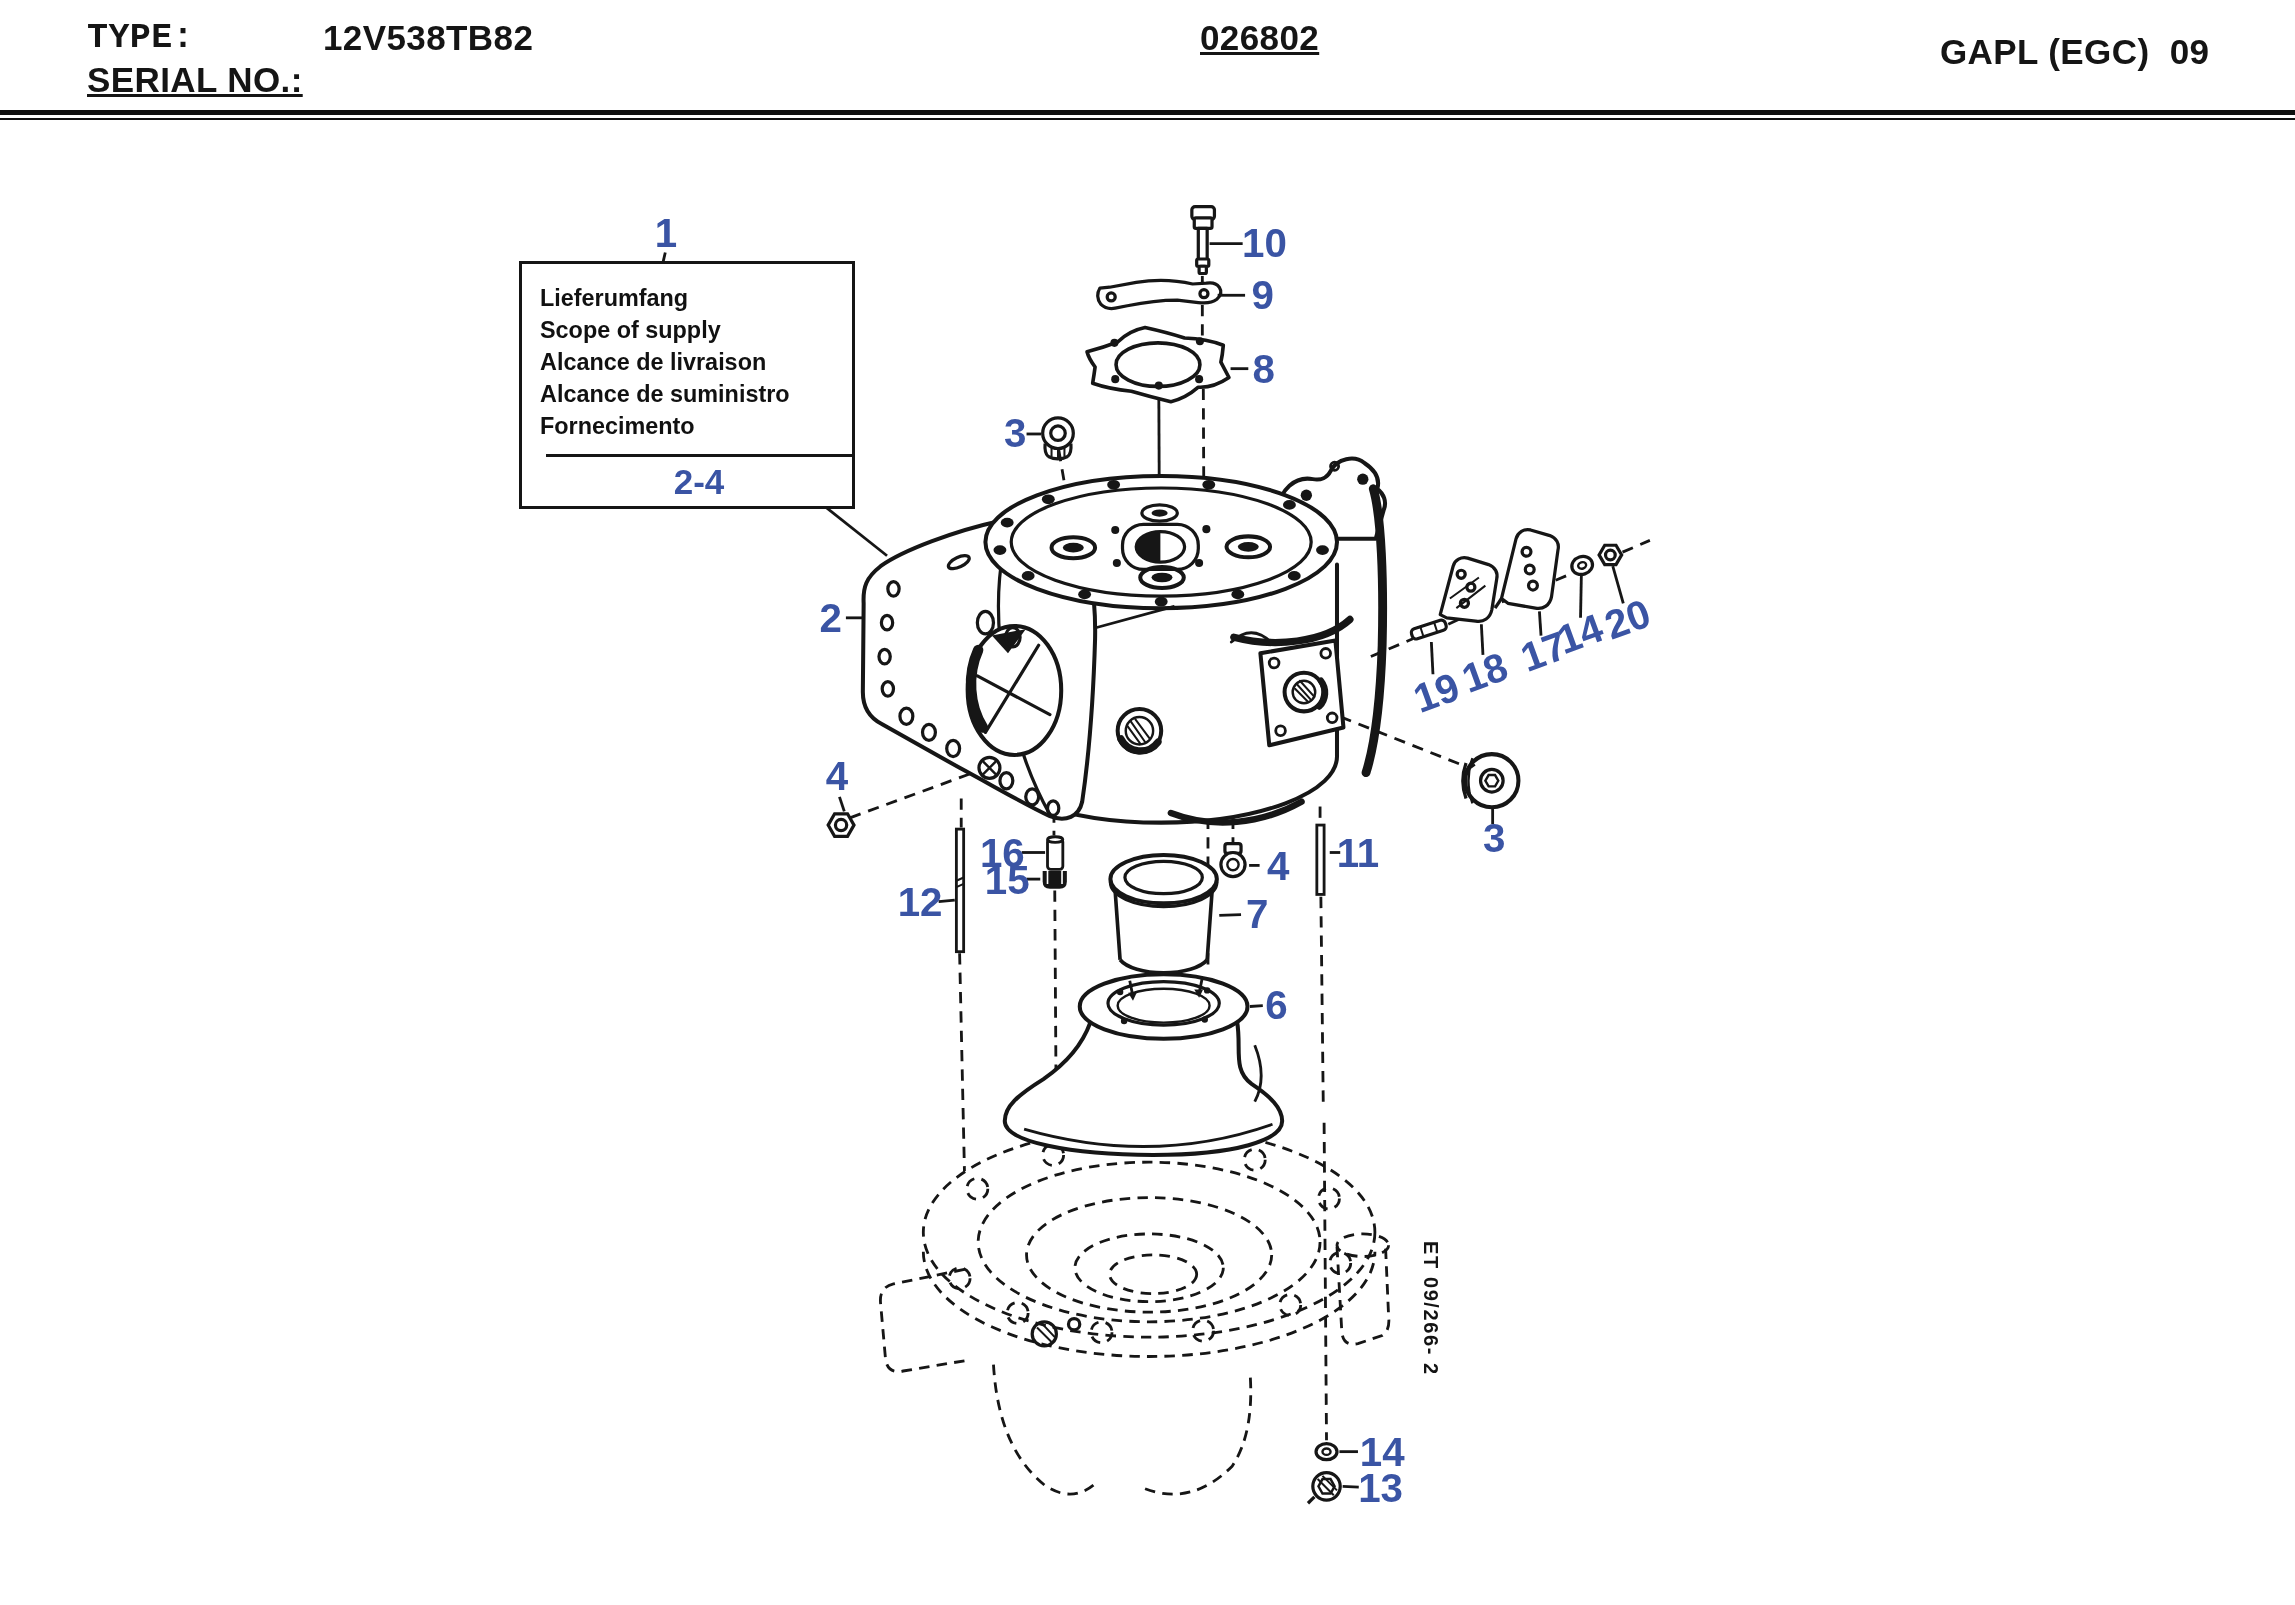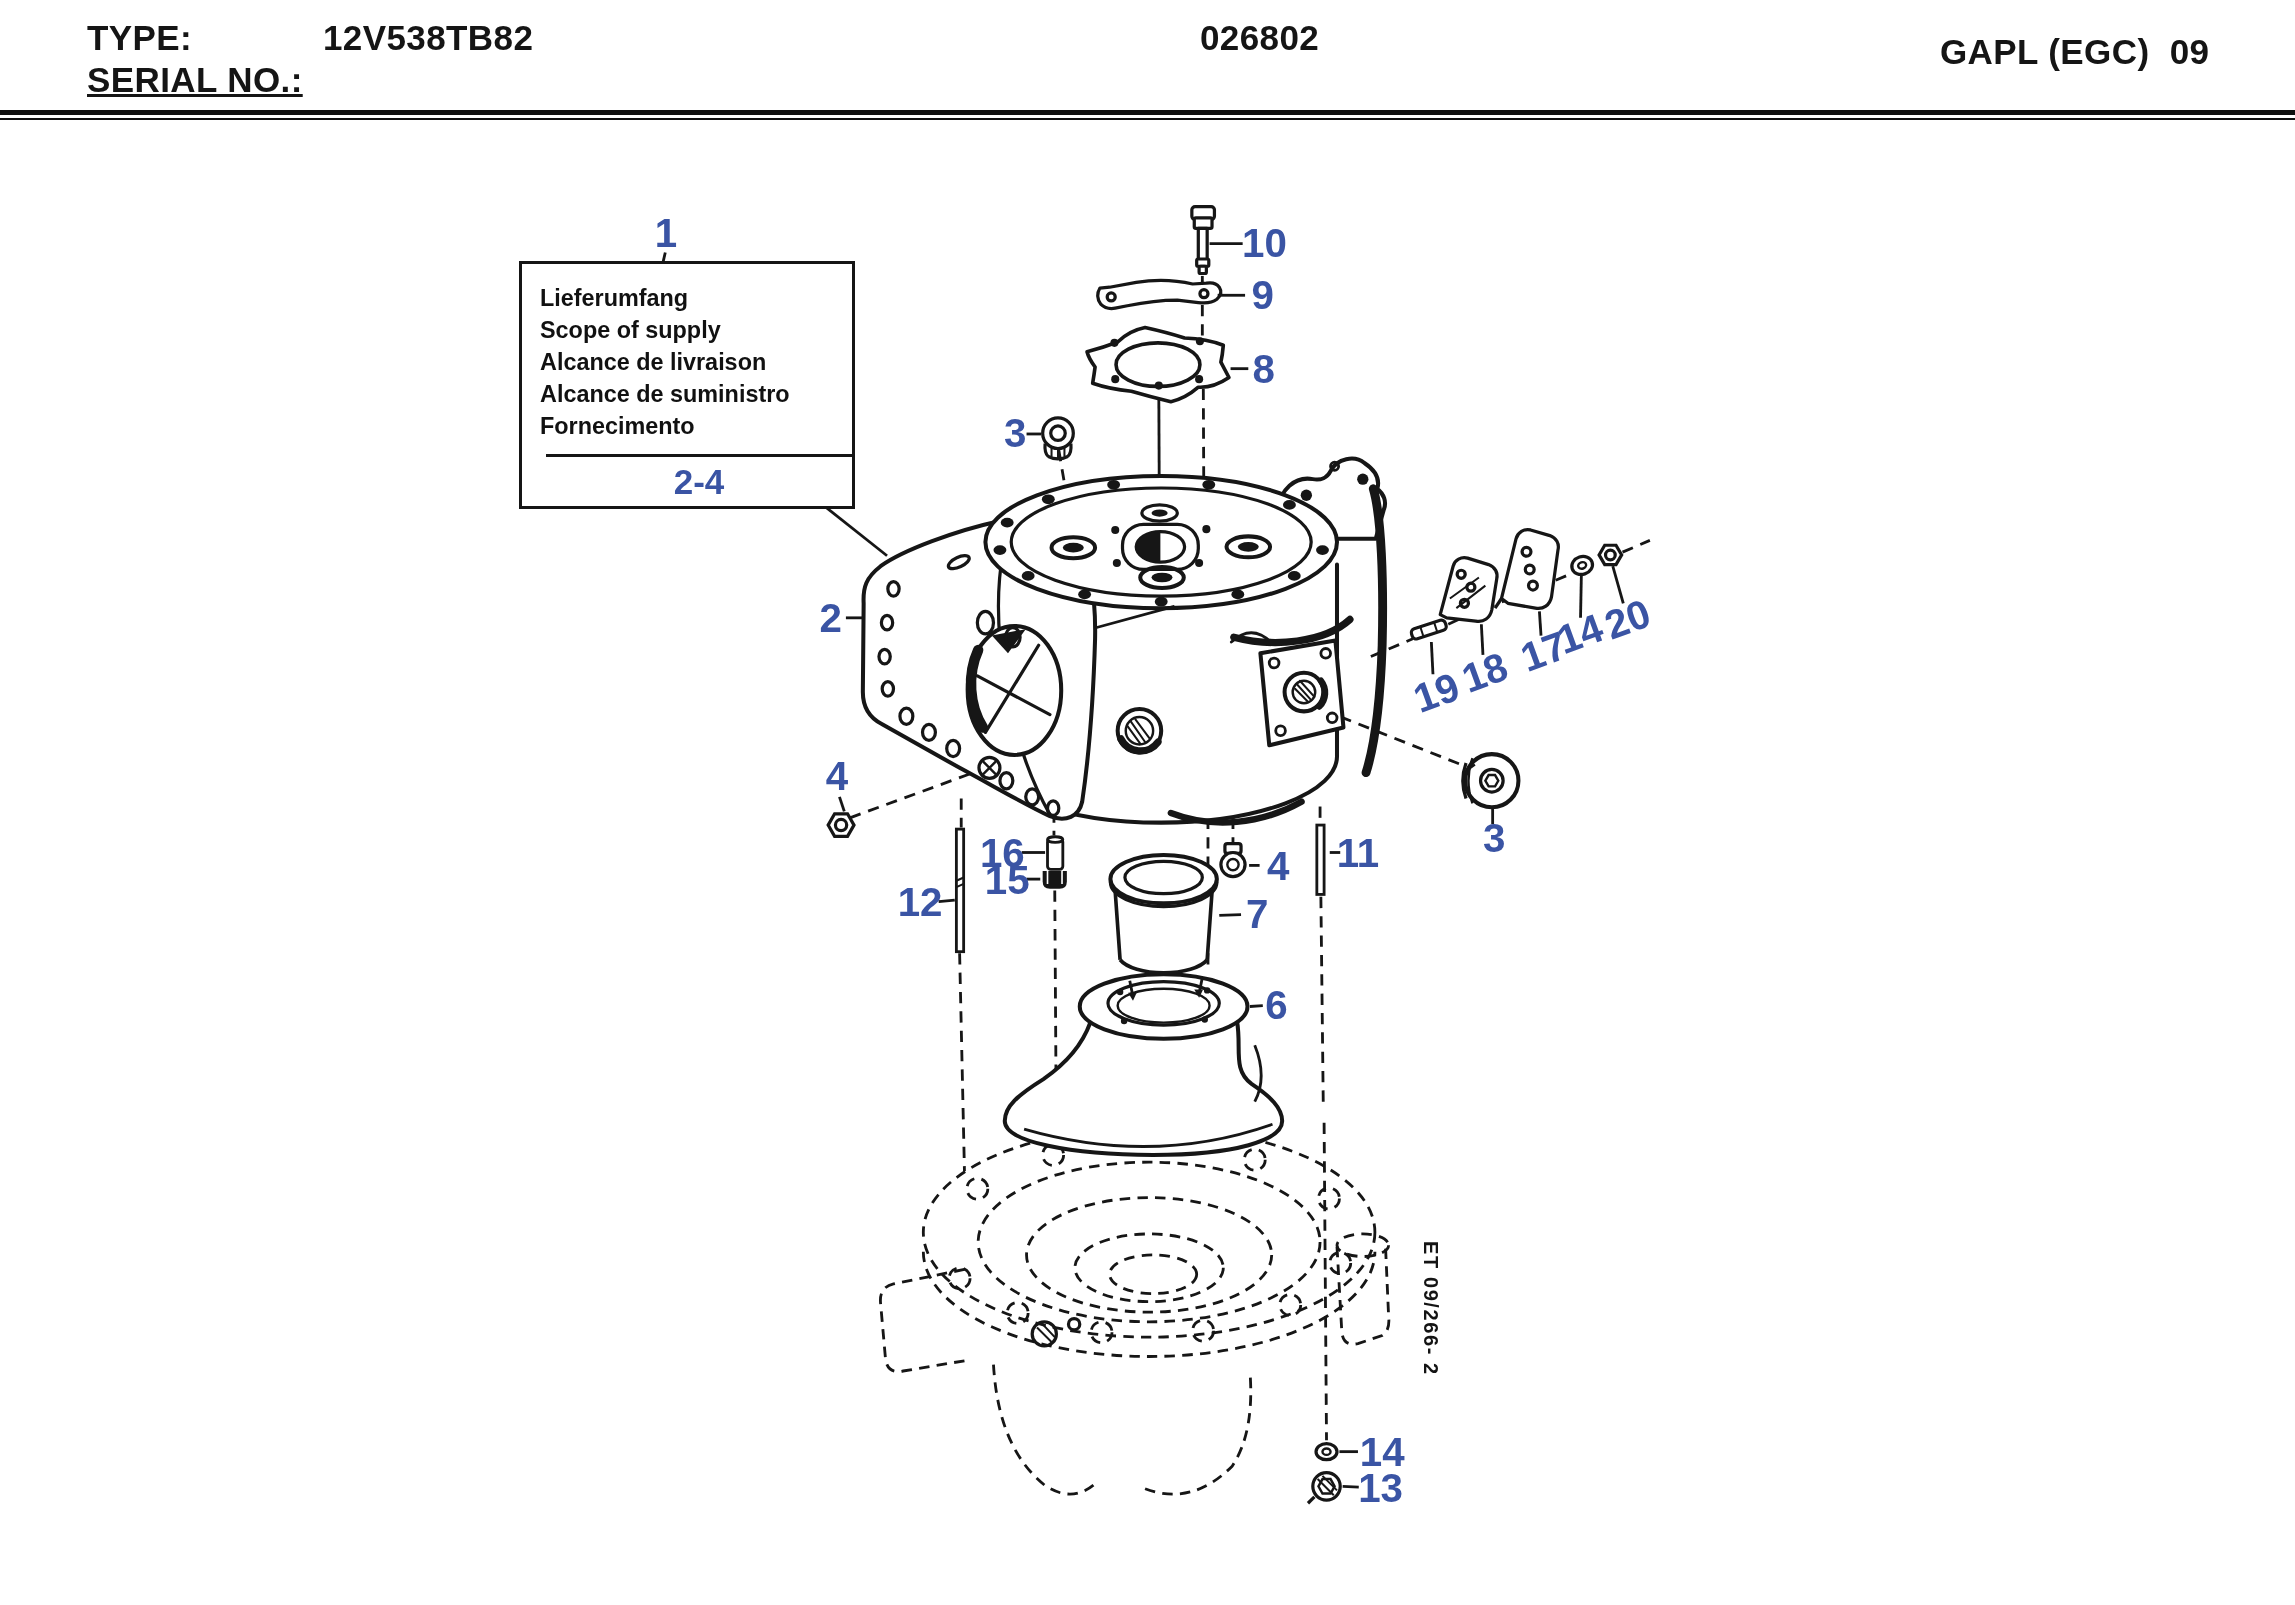--- a/index.html
+++ b/index.html
@@ -1,24 +1,24 @@
 <!DOCTYPE html>
 <html style="font-size:13px"><head>
 <meta charset="utf-8">
 <style>
   html,body{margin:0;padding:0;background:#d9d9d9;}
   .page{
     position:relative;width:2295px;height:1605px;background:#ffffff;
     font-family:"Liberation Sans",sans-serif;color:#151515;overflow:hidden;
   }
   .hdr{position:absolute;font-weight:bold;font-size:35px;letter-spacing:0.4px;white-space:pre;}
-  #hdr-type-label{left:87px;top:18px;}
+  #hdr-type-label{left:87px;top:18px;font-family:Liberation Mono, monospace;}
   #hdr-type-value{left:323px;top:18px;}
   #hdr-serial-label{left:87px;top:60px;text-decoration:underline;}
-  #hdr-center-code{left:1200px;top:18px;}
+  #hdr-center-code{left:1200px;top:18px;text-decoration:underline;}
   #hdr-right-code{left:1940px;top:32px;}
   .rule1{position:absolute;left:0;top:110px;width:2295px;height:4.8px;background:#101010;}
   .rule2{position:absolute;left:0;top:118px;width:2295px;height:2.4px;background:#101010;}
 
   .legend{
     position:absolute;left:519px;top:261px;width:336px;height:248px;
     border:3.2px solid #151515;box-sizing:border-box;background:#fff;
   }
   .legend-lines{padding:18px 0 0 18px;font-size:23.4px;font-weight:bold;line-height:32px;color:#111;}
   .legend-range{

